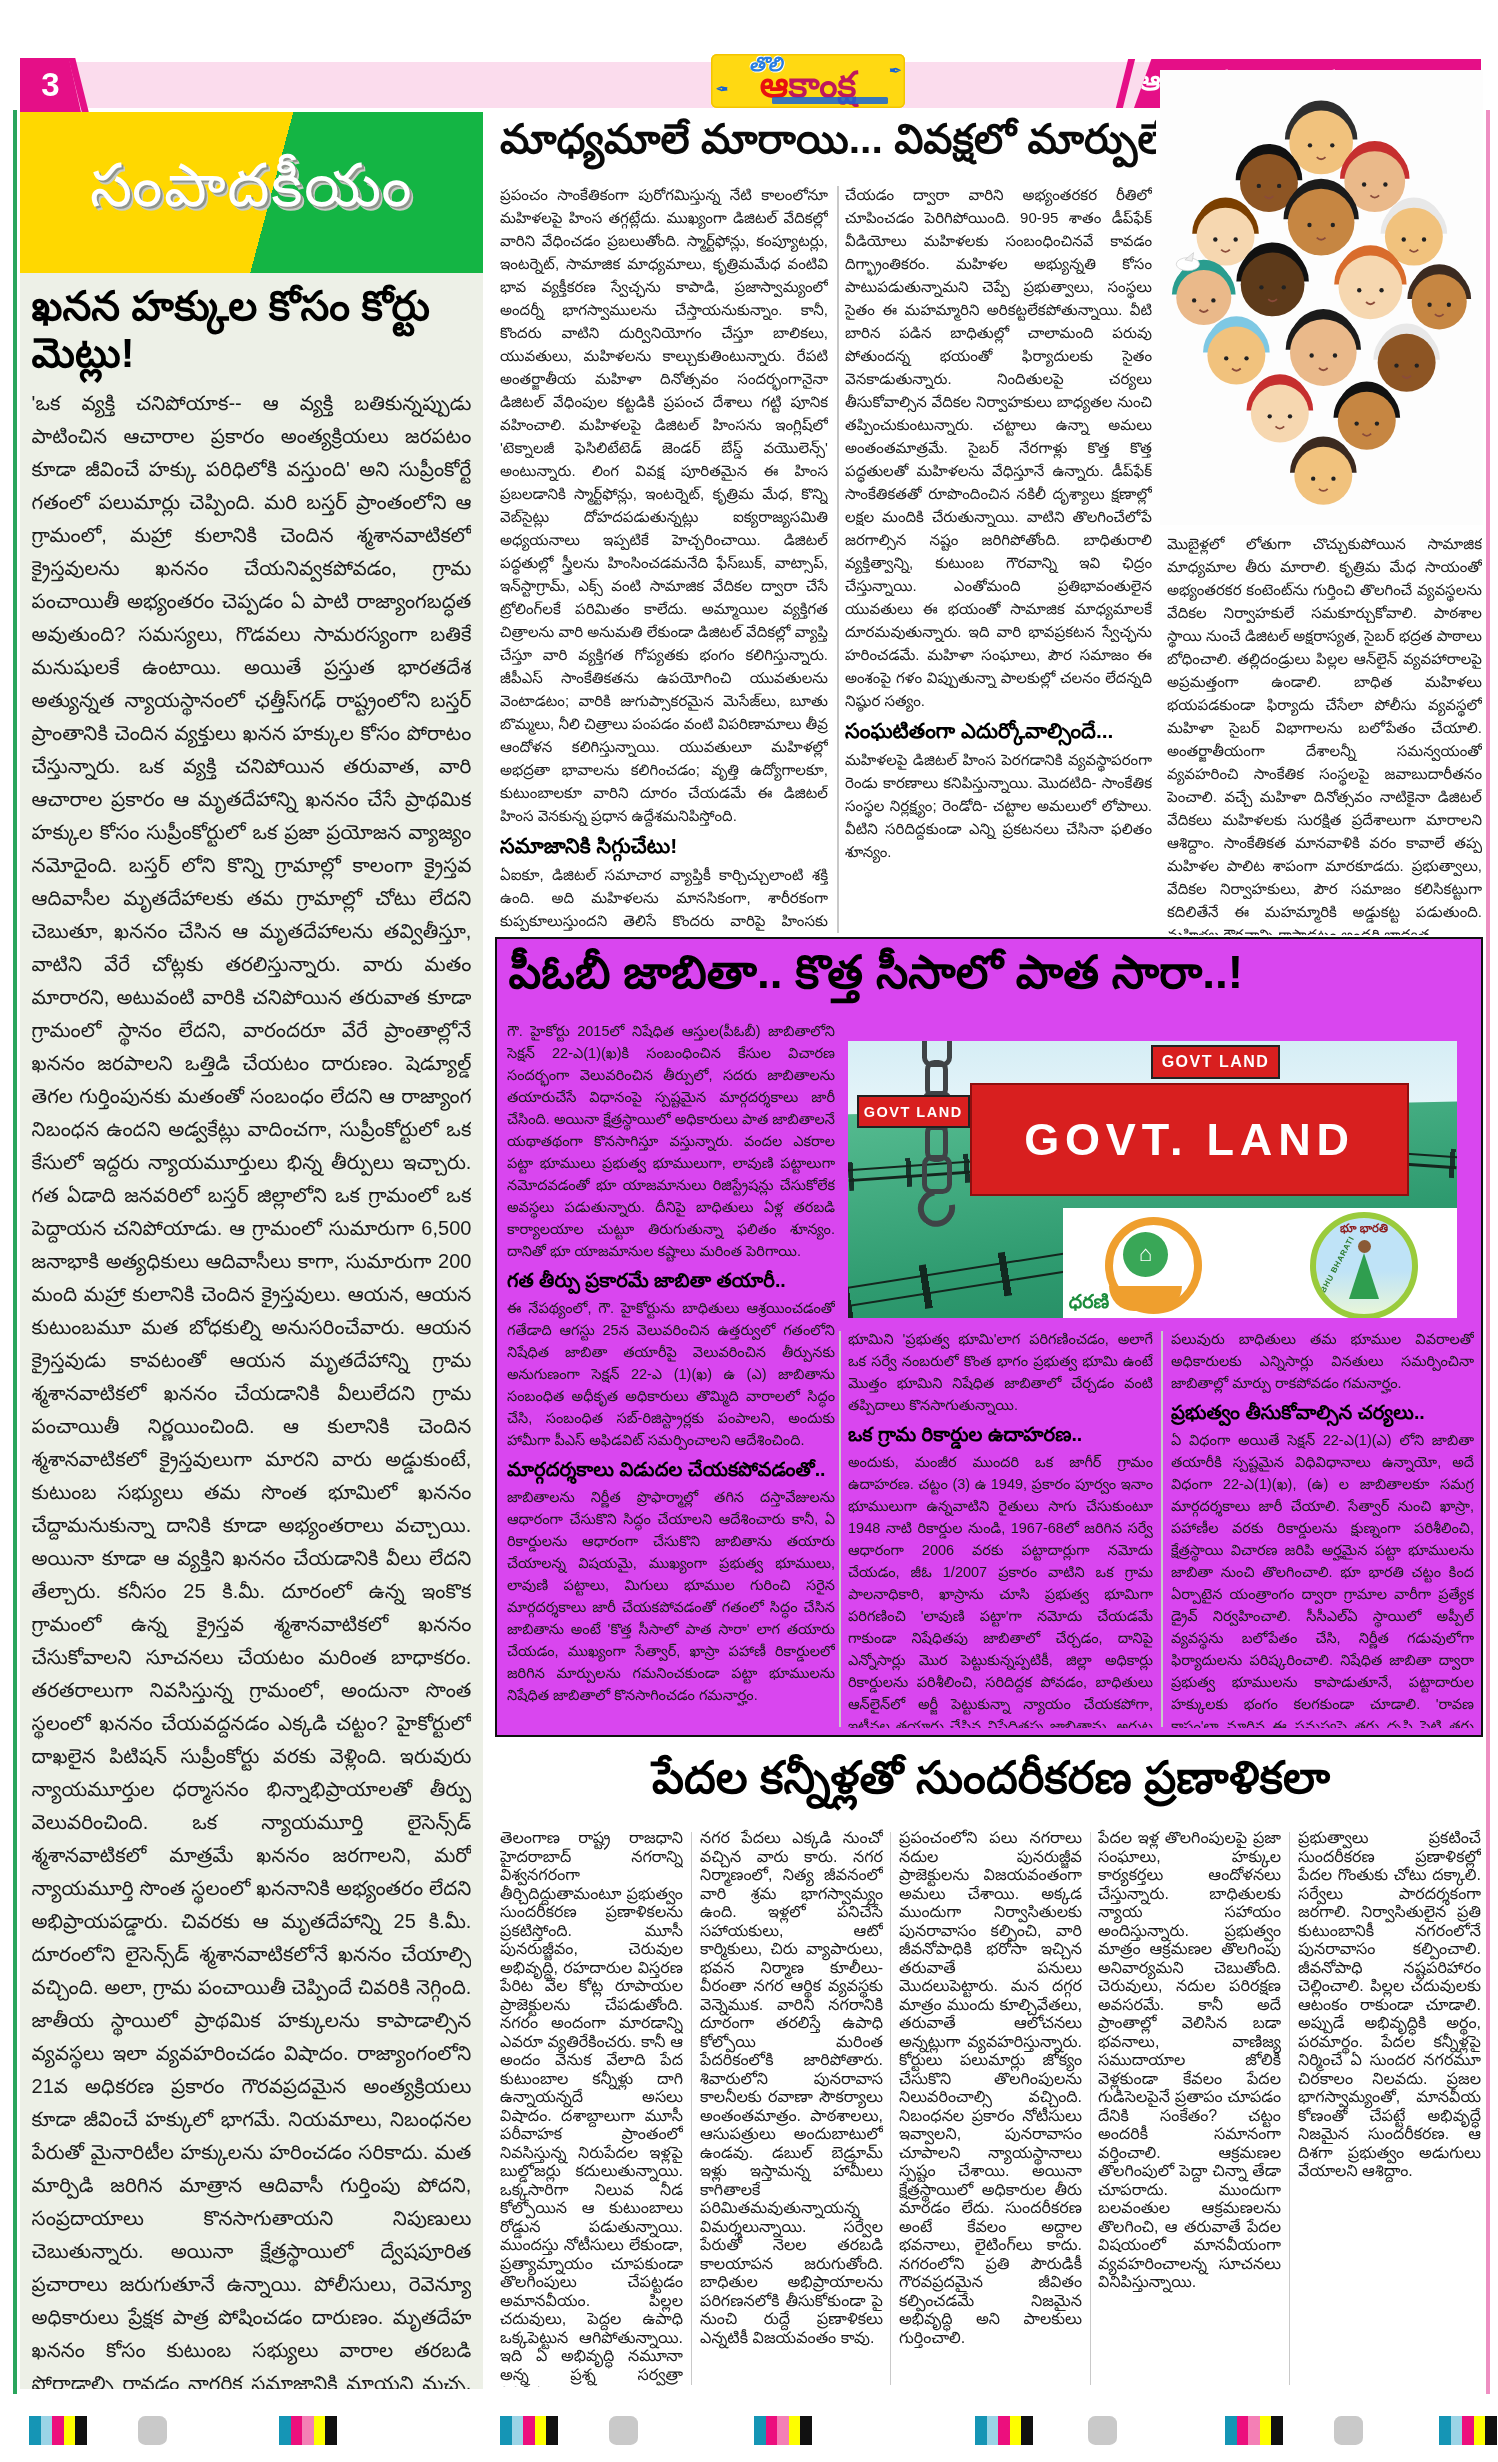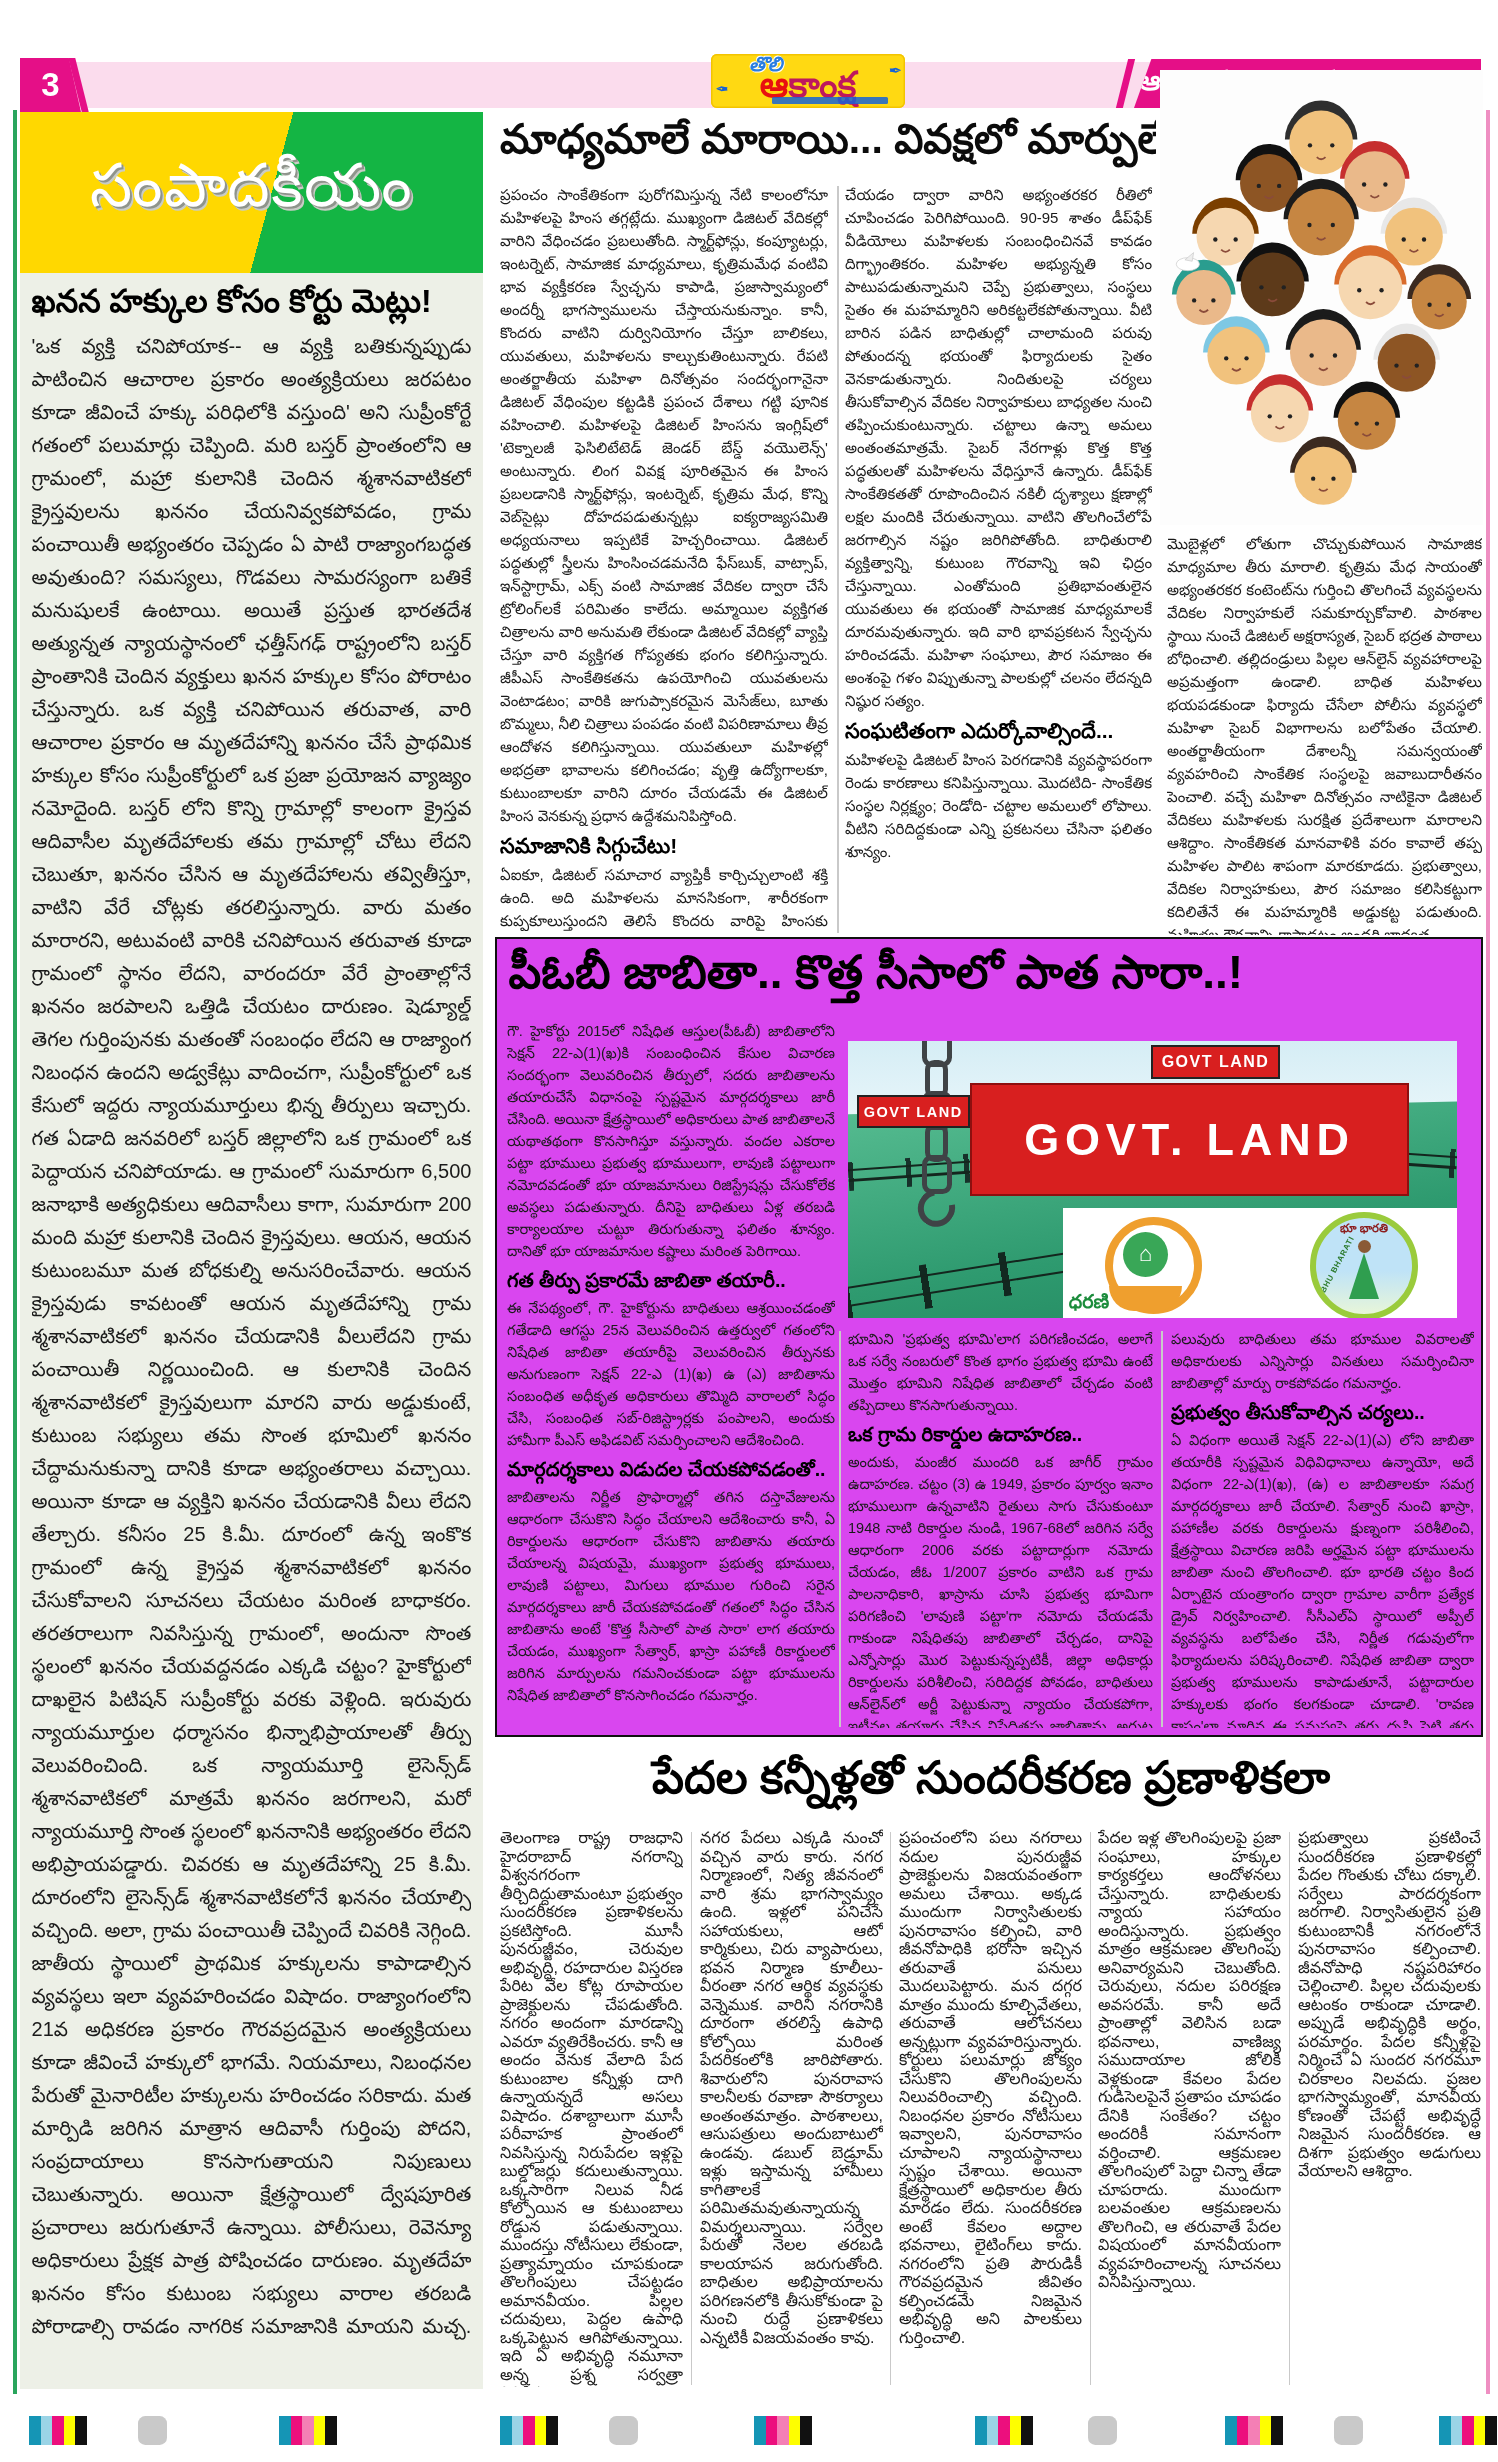--- a/index.html
+++ b/index.html
@@ -19,21 +19,21 @@
   .logo .toli{position:absolute;left:38px;top:-1.5px;color:#2a7de0;font-size:20px;font-weight:bold;font-style:italic;text-shadow:0.7px 0.7px 0 #fff,-0.7px -0.7px 0 #fff;}
   .logo .main{position:absolute;left:0;right:0;top:10px;text-align:center;font-size:36px;font-weight:900;}
   .logo .a1{color:#e81010;}
   .logo .a2{color:#be185d;margin-top:24px;}
   .logo .tag{position:absolute;left:61px;bottom:4.4px;width:116px;height:6.5px;background:#1763d6;border-radius:1.5px;opacity:.85;}
   .nib{position:absolute;color:#1763d6;font-size:16px;}
   
   .masthead{background:linear-gradient(105deg,#ffd800 54%,#14b544 54%);display:flex;align-items:center;justify-content:center;}
   .masthead span{color:#fff;font-size:60px;font-weight:400;text-shadow:2.2px 2.2px 0 #8f948c,3.6px 3.6px 0 #c9ccc6;letter-spacing:1.5px;}
   .edpanel{background:#edf0e7;padding:10px 11.6px;box-sizing:border-box;}
-  .edhead{font-size:32px;font-weight:900;color:#000;line-height:1.15;margin-bottom:10px;}
+  .edhead{font-size:41px;font-weight:900;color:#000;line-height:1.15;margin-bottom:10px;}
   .edbody{font-size:20px;line-height:33px;}
   
   .mainhead{font-size:41px;font-weight:900;color:#0b0b0b;white-space:nowrap;}
   .mcol{font-size:15px;line-height:23px;}
   .mcol .subhead{font-size:21px;}
   
   .illus{background:#ffffff;overflow:hidden;}
   
   .pobbox{border:2.9px solid #111;background:#d946ef;box-sizing:border-box;}
   .pobhead{font-size:46px;font-weight:900;white-space:nowrap;color:#000;}

